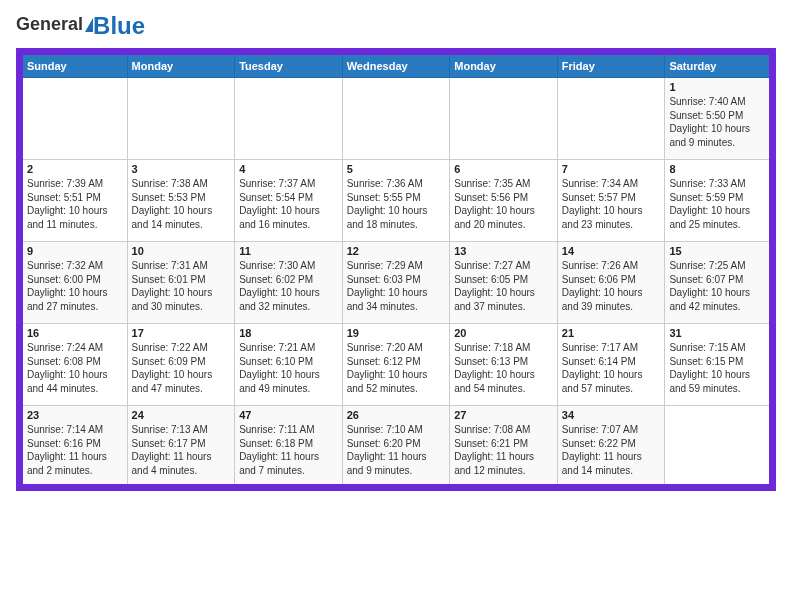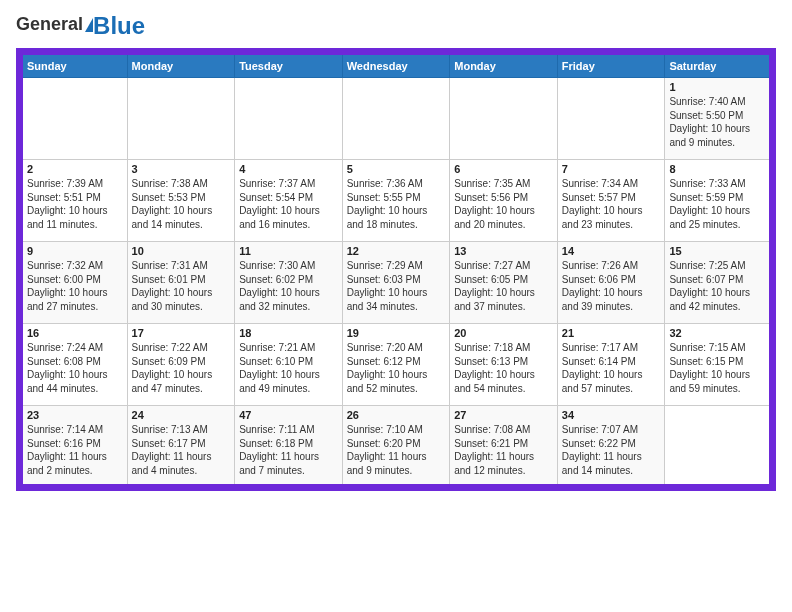--- a/index.html
+++ b/index.html
@@ -217,21 +217,21 @@
           </td>
           <td>
             <span class="day-number">20</span>
             <div class="day-info">Sunrise: 7:18 AM<br>Sunset: 6:13 PM<br>Daylight: 10 hours<br>and 54 minutes.</div>
           </td>
           <td>
             <span class="day-number">21</span>
             <div class="day-info">Sunrise: 7:17 AM<br>Sunset: 6:14 PM<br>Daylight: 10 hours<br>and 57 minutes.</div>
           </td>
           <td>
-            <span class="day-number">32</span>
+            <span class="day-number">31</span>
             <div class="day-info">Sunrise: 7:15 AM<br>Sunset: 6:15 PM<br>Daylight: 10 hours<br>and 59 minutes.</div>
           </td>
         </tr>
         <tr>
           <td>
             <span class="day-number">23</span>
             <div class="day-info">Sunrise: 7:14 AM<br>Sunset: 6:16 PM<br>Daylight: 11 hours<br>and 2 minutes.</div>
           </td>
           <td>
             <span class="day-number">24</span>

